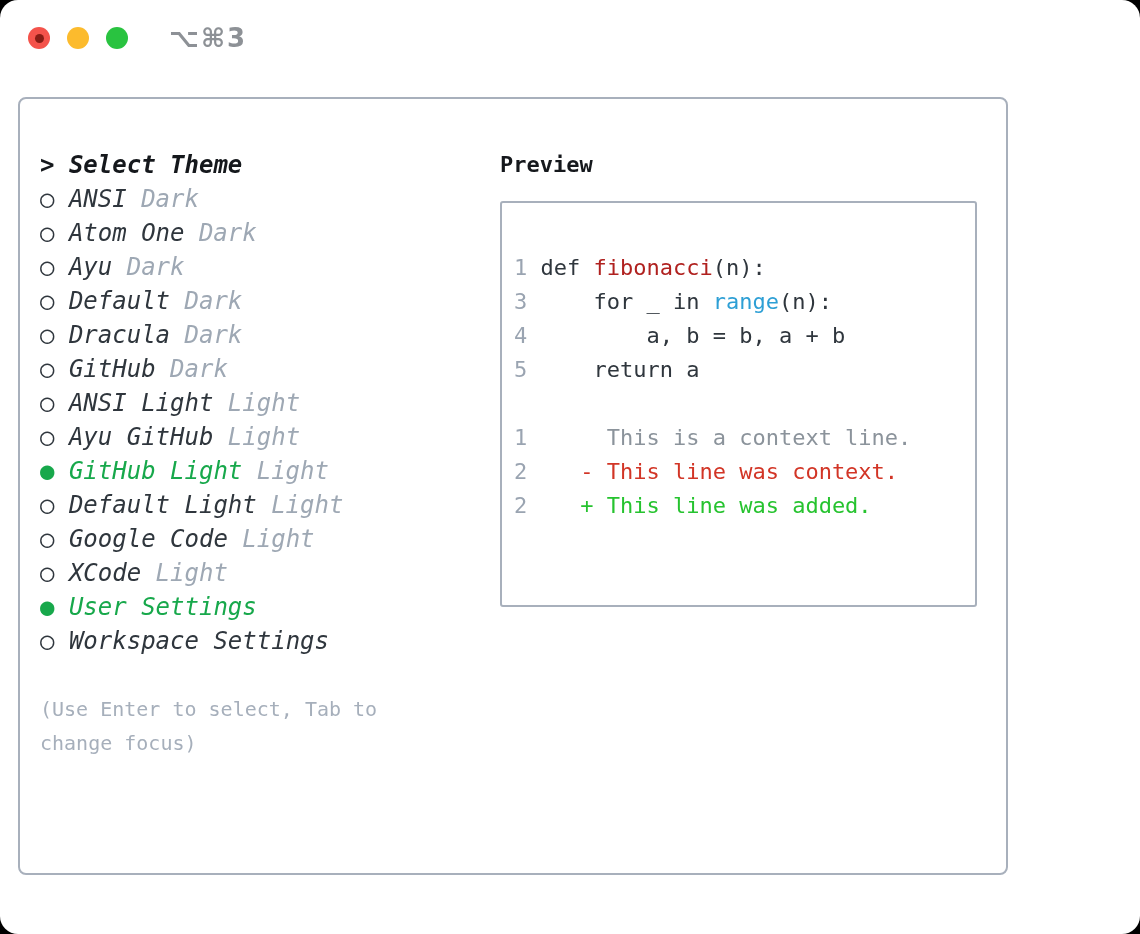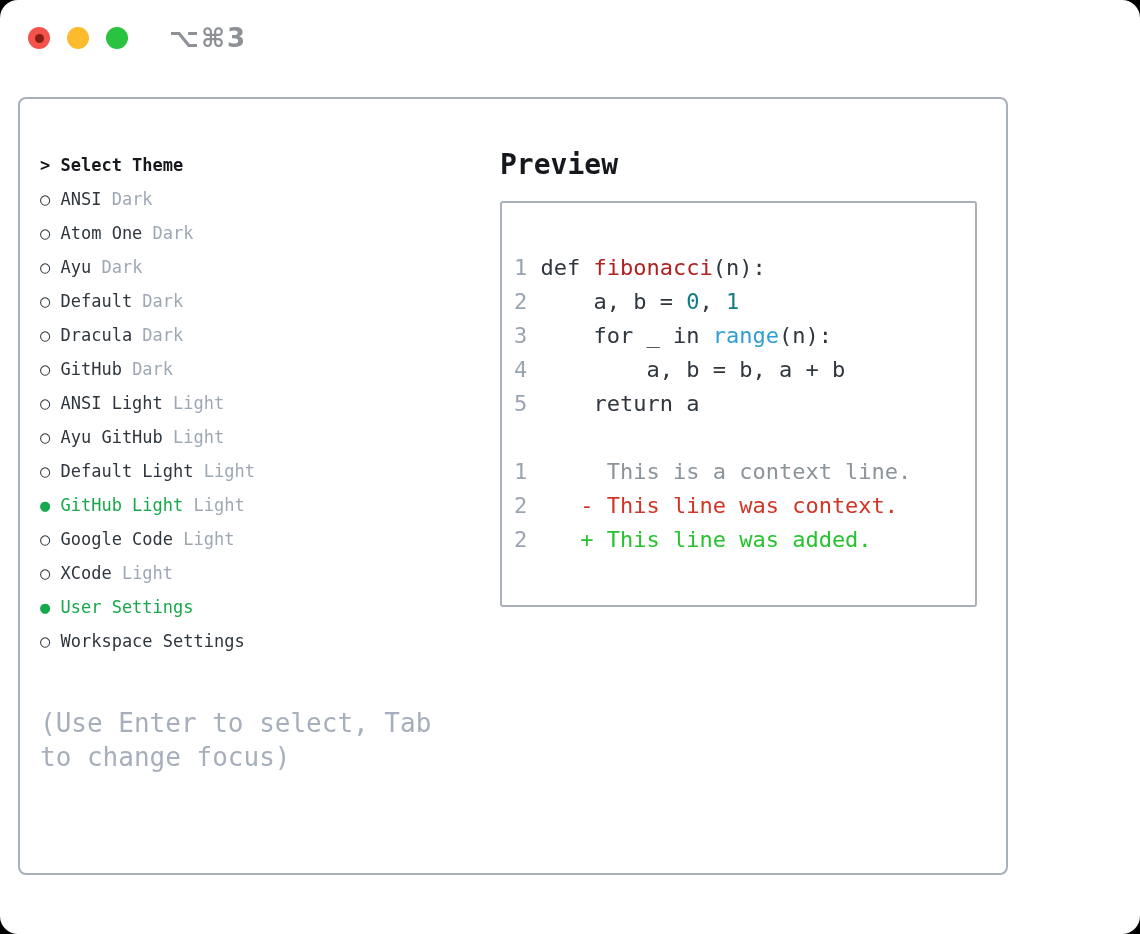--- a/index.html
+++ b/index.html
@@ -73,53 +73,54 @@
     width: 430px;
   }
   .right-col {
     position: absolute;
     left: 480px;
     top: 49px;
   }
   .row {
     height: 34px;
     line-height: 34px;
-    font-size: 17px;
+    font-size: 24px;
     white-space: pre;
     color: var(--text);
+    font-style: italic;
   }
   .row .radio, .row .prompt {
     display: inline-block;
     width: 2ch;
     color: var(--text);
   }
   .row.header-row { font-weight: bold; color: var(--heading); }
   .row.header-row .prompt { font-weight: bold; color: var(--heading); }
   .tname { color: var(--text); margin-right: 1ch; }
   .tvariant { color: var(--muted); }
   .row.selected .tname { color: var(--green); }
   .row.selected .radio { color: var(--green); }
   .apply-header {
     margin-top: 34px;
     padding-left: 2ch;
     color: var(--heading);
   }
   .hint {
-    margin-top: 48px;
+    margin-top: 34px;
     width: 400px;
-    font-size: 26px;
+    font-size: 20px;
     line-height: 34px;
     color: var(--hint);
     white-space: normal;
   }
   
   .preview-title {
     height: 34px;
     line-height: 34px;
-    font-size: 28px;
+    font-size: 22px;
     font-weight: bold;
     color: var(--heading);
   }
   .preview-box {
     margin-top: 19px;
     width: 477px;
     height: 406px;
     border: 2px solid var(--border);
     border-radius: 3px;
     box-sizing: border-box;
@@ -167,40 +168,39 @@
 
       <div id="theme-list">
           <div class="row"><span class="radio">○</span><span class="tname">ANSI</span><span class="tvariant">Dark</span></div>
           <div class="row"><span class="radio">○</span><span class="tname">Atom One</span><span class="tvariant">Dark</span></div>
           <div class="row"><span class="radio">○</span><span class="tname">Ayu</span><span class="tvariant">Dark</span></div>
           <div class="row"><span class="radio">○</span><span class="tname">Default</span><span class="tvariant">Dark</span></div>
           <div class="row"><span class="radio">○</span><span class="tname">Dracula</span><span class="tvariant">Dark</span></div>
           <div class="row"><span class="radio">○</span><span class="tname">GitHub</span><span class="tvariant">Dark</span></div>
           <div class="row"><span class="radio">○</span><span class="tname">ANSI Light</span><span class="tvariant">Light</span></div>
           <div class="row"><span class="radio">○</span><span class="tname">Ayu GitHub</span><span class="tvariant">Light</span></div>
+          <div class="row selected"><span class="radio">●</span><span class="tname">GitHub Light</span><span class="tvariant">Light</span></div>
           <div class="row"><span class="radio">○</span><span class="tname">Default Light</span><span class="tvariant">Light</span></div>
-          <div class="row selected"><span class="radio">●</span><span class="tname">GitHub Light</span><span class="tvariant">Light</span></div>
           <div class="row"><span class="radio">○</span><span class="tname">Google Code</span><span class="tvariant">Light</span></div>
           <div class="row"><span class="radio">○</span><span class="tname">XCode</span><span class="tvariant">Light</span></div>
         </div>
 
 
       <div id="apply-list">
           <div class="row selected"><span class="radio">●</span><span class="tname">User Settings</span><span class="tvariant"></span></div>
           <div class="row"><span class="radio">○</span><span class="tname">Workspace Settings</span><span class="tvariant"></span></div>
         </div>
 
       <div class="hint">(Use Enter to select, Tab to change focus)</div>
     </div>
 
     <div class="right-col">
       <div class="preview-title">Preview</div>
       <div class="preview-box" id="preview-box">
           <div class="pline"><span class="ln">1</span><span class="sg-plain">def </span><span class="sg-func">fibonacci</span><span class="sg-plain">(n):</span></div>
-          <div class="pline"><span class="ln">2</span><span class="sg-plain">    a, b = </span><span class="sg-num">0</span><span class="sg-plain">, </span><span class="sg-num">1</span></div>
           <div class="pline"><span class="ln">3</span><span class="sg-plain">    for _ in </span><span class="sg-builtin">range</span><span class="sg-plain">(n):</span></div>
           <div class="pline"><span class="ln">4</span><span class="sg-plain">        a, b = b, a + b</span></div>
           <div class="pline"><span class="ln">5</span><span class="sg-plain">    return a</span></div>
           <div class="pline"><span class="ln"></span></div>
           <div class="pline"><span class="ln">1</span><span class="sg-ctx">     This is a context line.</span></div>
           <div class="pline"><span class="ln">2</span><span class="sg-del">   - This line was context.</span></div>
           <div class="pline"><span class="ln">2</span><span class="sg-add">   + This line was added.</span></div>
         </div>
     </div>
 

